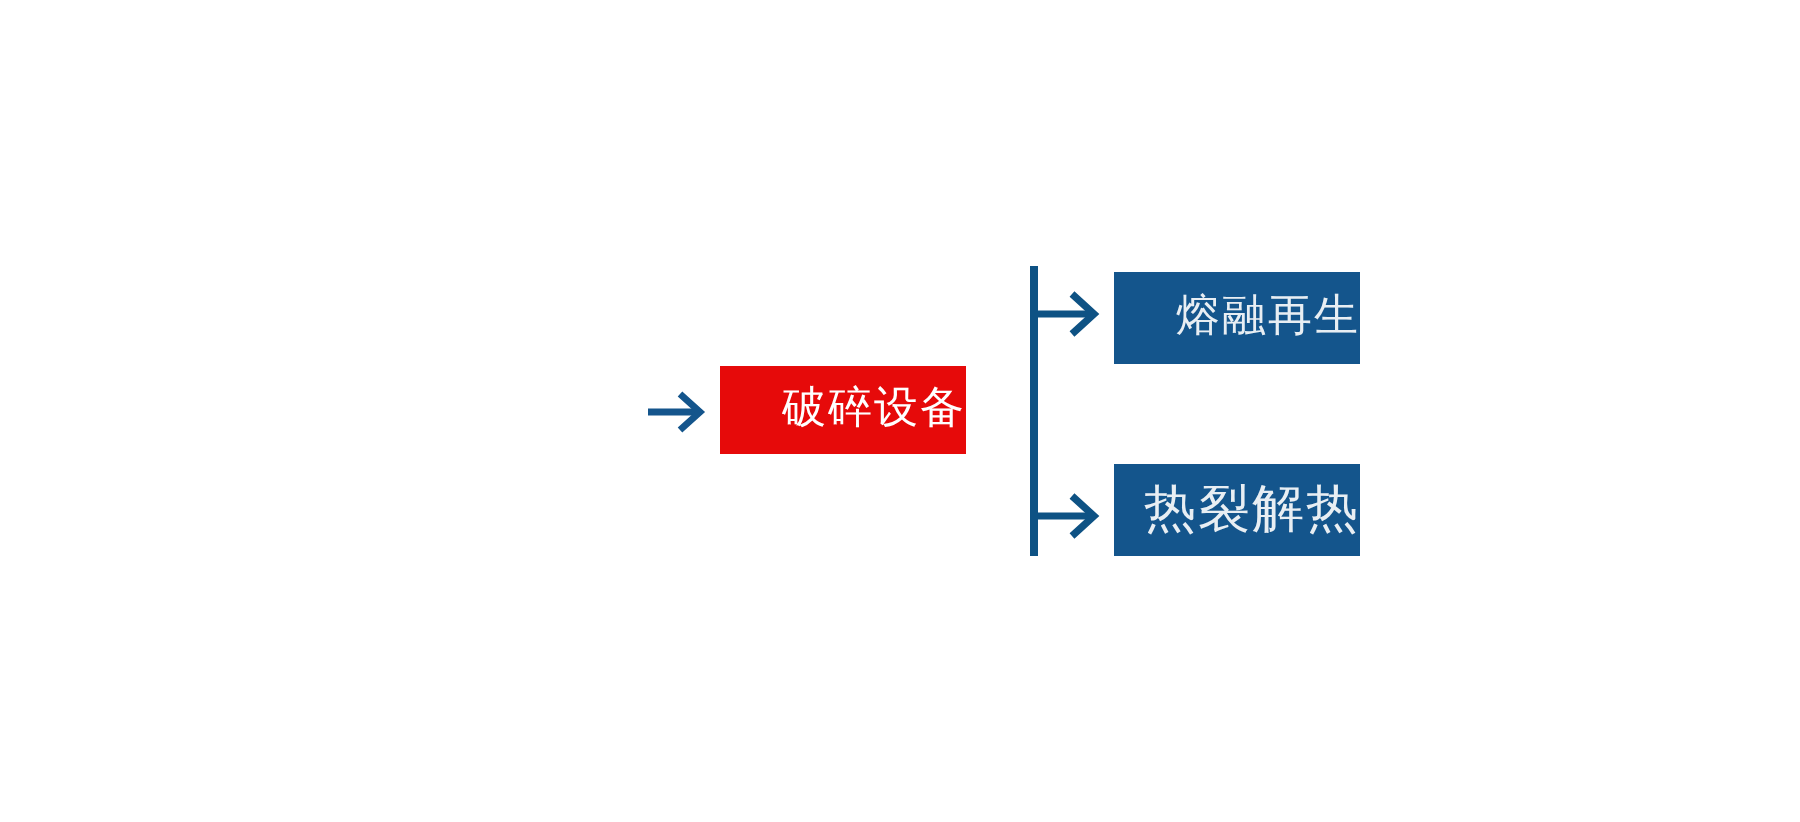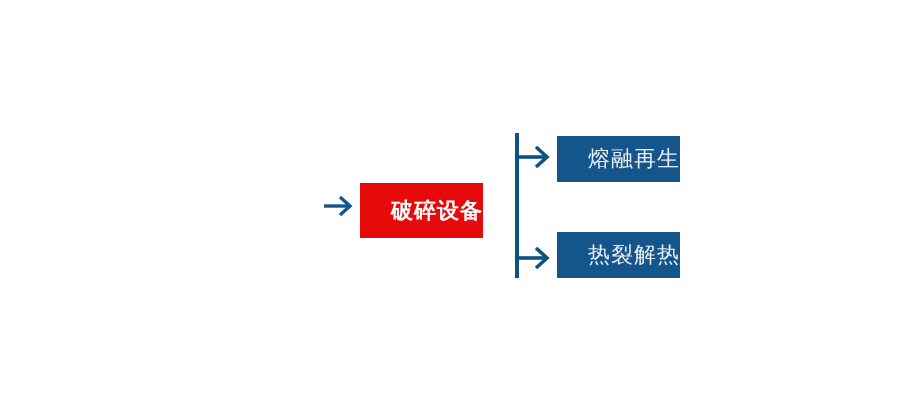--- a/index.html
+++ b/index.html
@@ -44,43 +44,42 @@
     background: #14558C;
     border-bottom: 3px solid #E20B16;
     font-size: 22px;
   }
 
   
   .node-process {
     left: 360px;
     top: 183px;
     width: 123px;
-    height: 55px;
+    height: 44px;
     background: #E60A0A;
     font-size: 22px;
     color: #ffffff;
-    font-weight: bold;
   }
 
   
   .node-outcome-top {
     left: 557px;
     top: 136px;
     width: 123px;
     height: 46px;
     background: #14558C;
     font-size: 22px;
   }
   .node-outcome-bottom {
     left: 557px;
     top: 232px;
     width: 123px;
     height: 46px;
     background: #14558C;
-    font-size: 22px;
+    font-size: 26px;
   }
 
   
   .arrow-main {
     position: absolute;
     left: 322px;
     top: 190px;
     width: 34px;
     height: 32px;
   }

